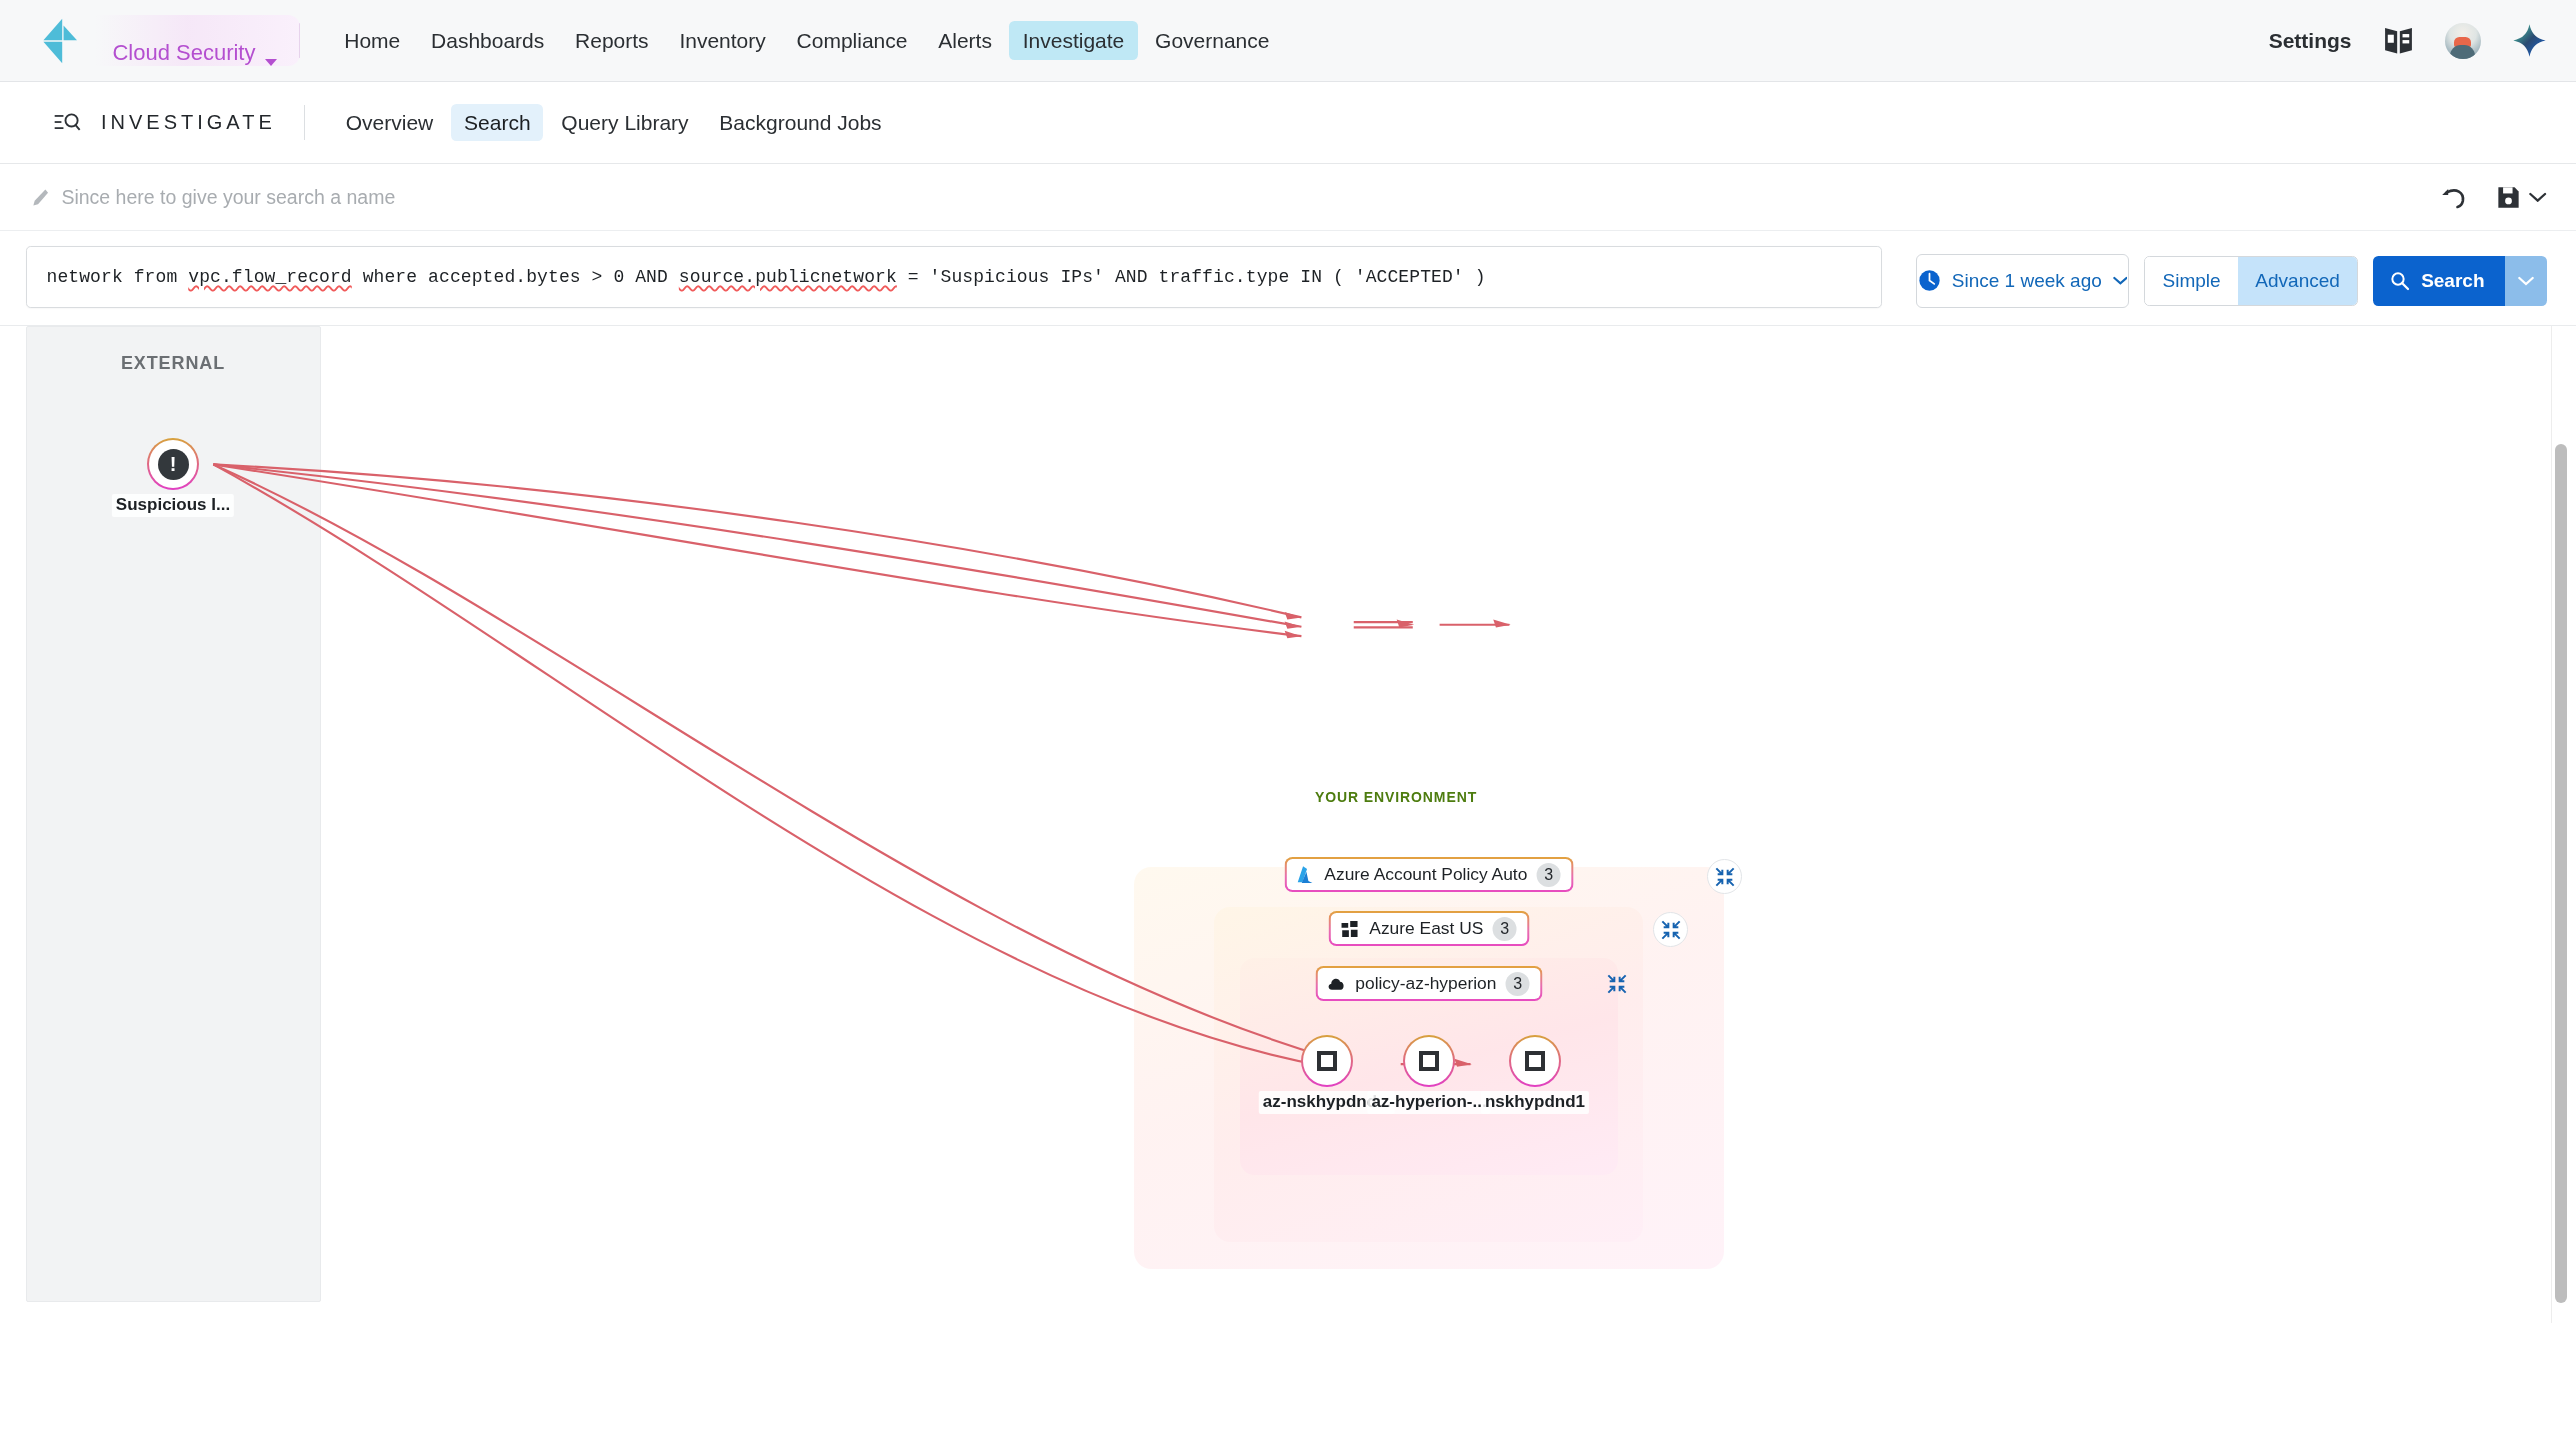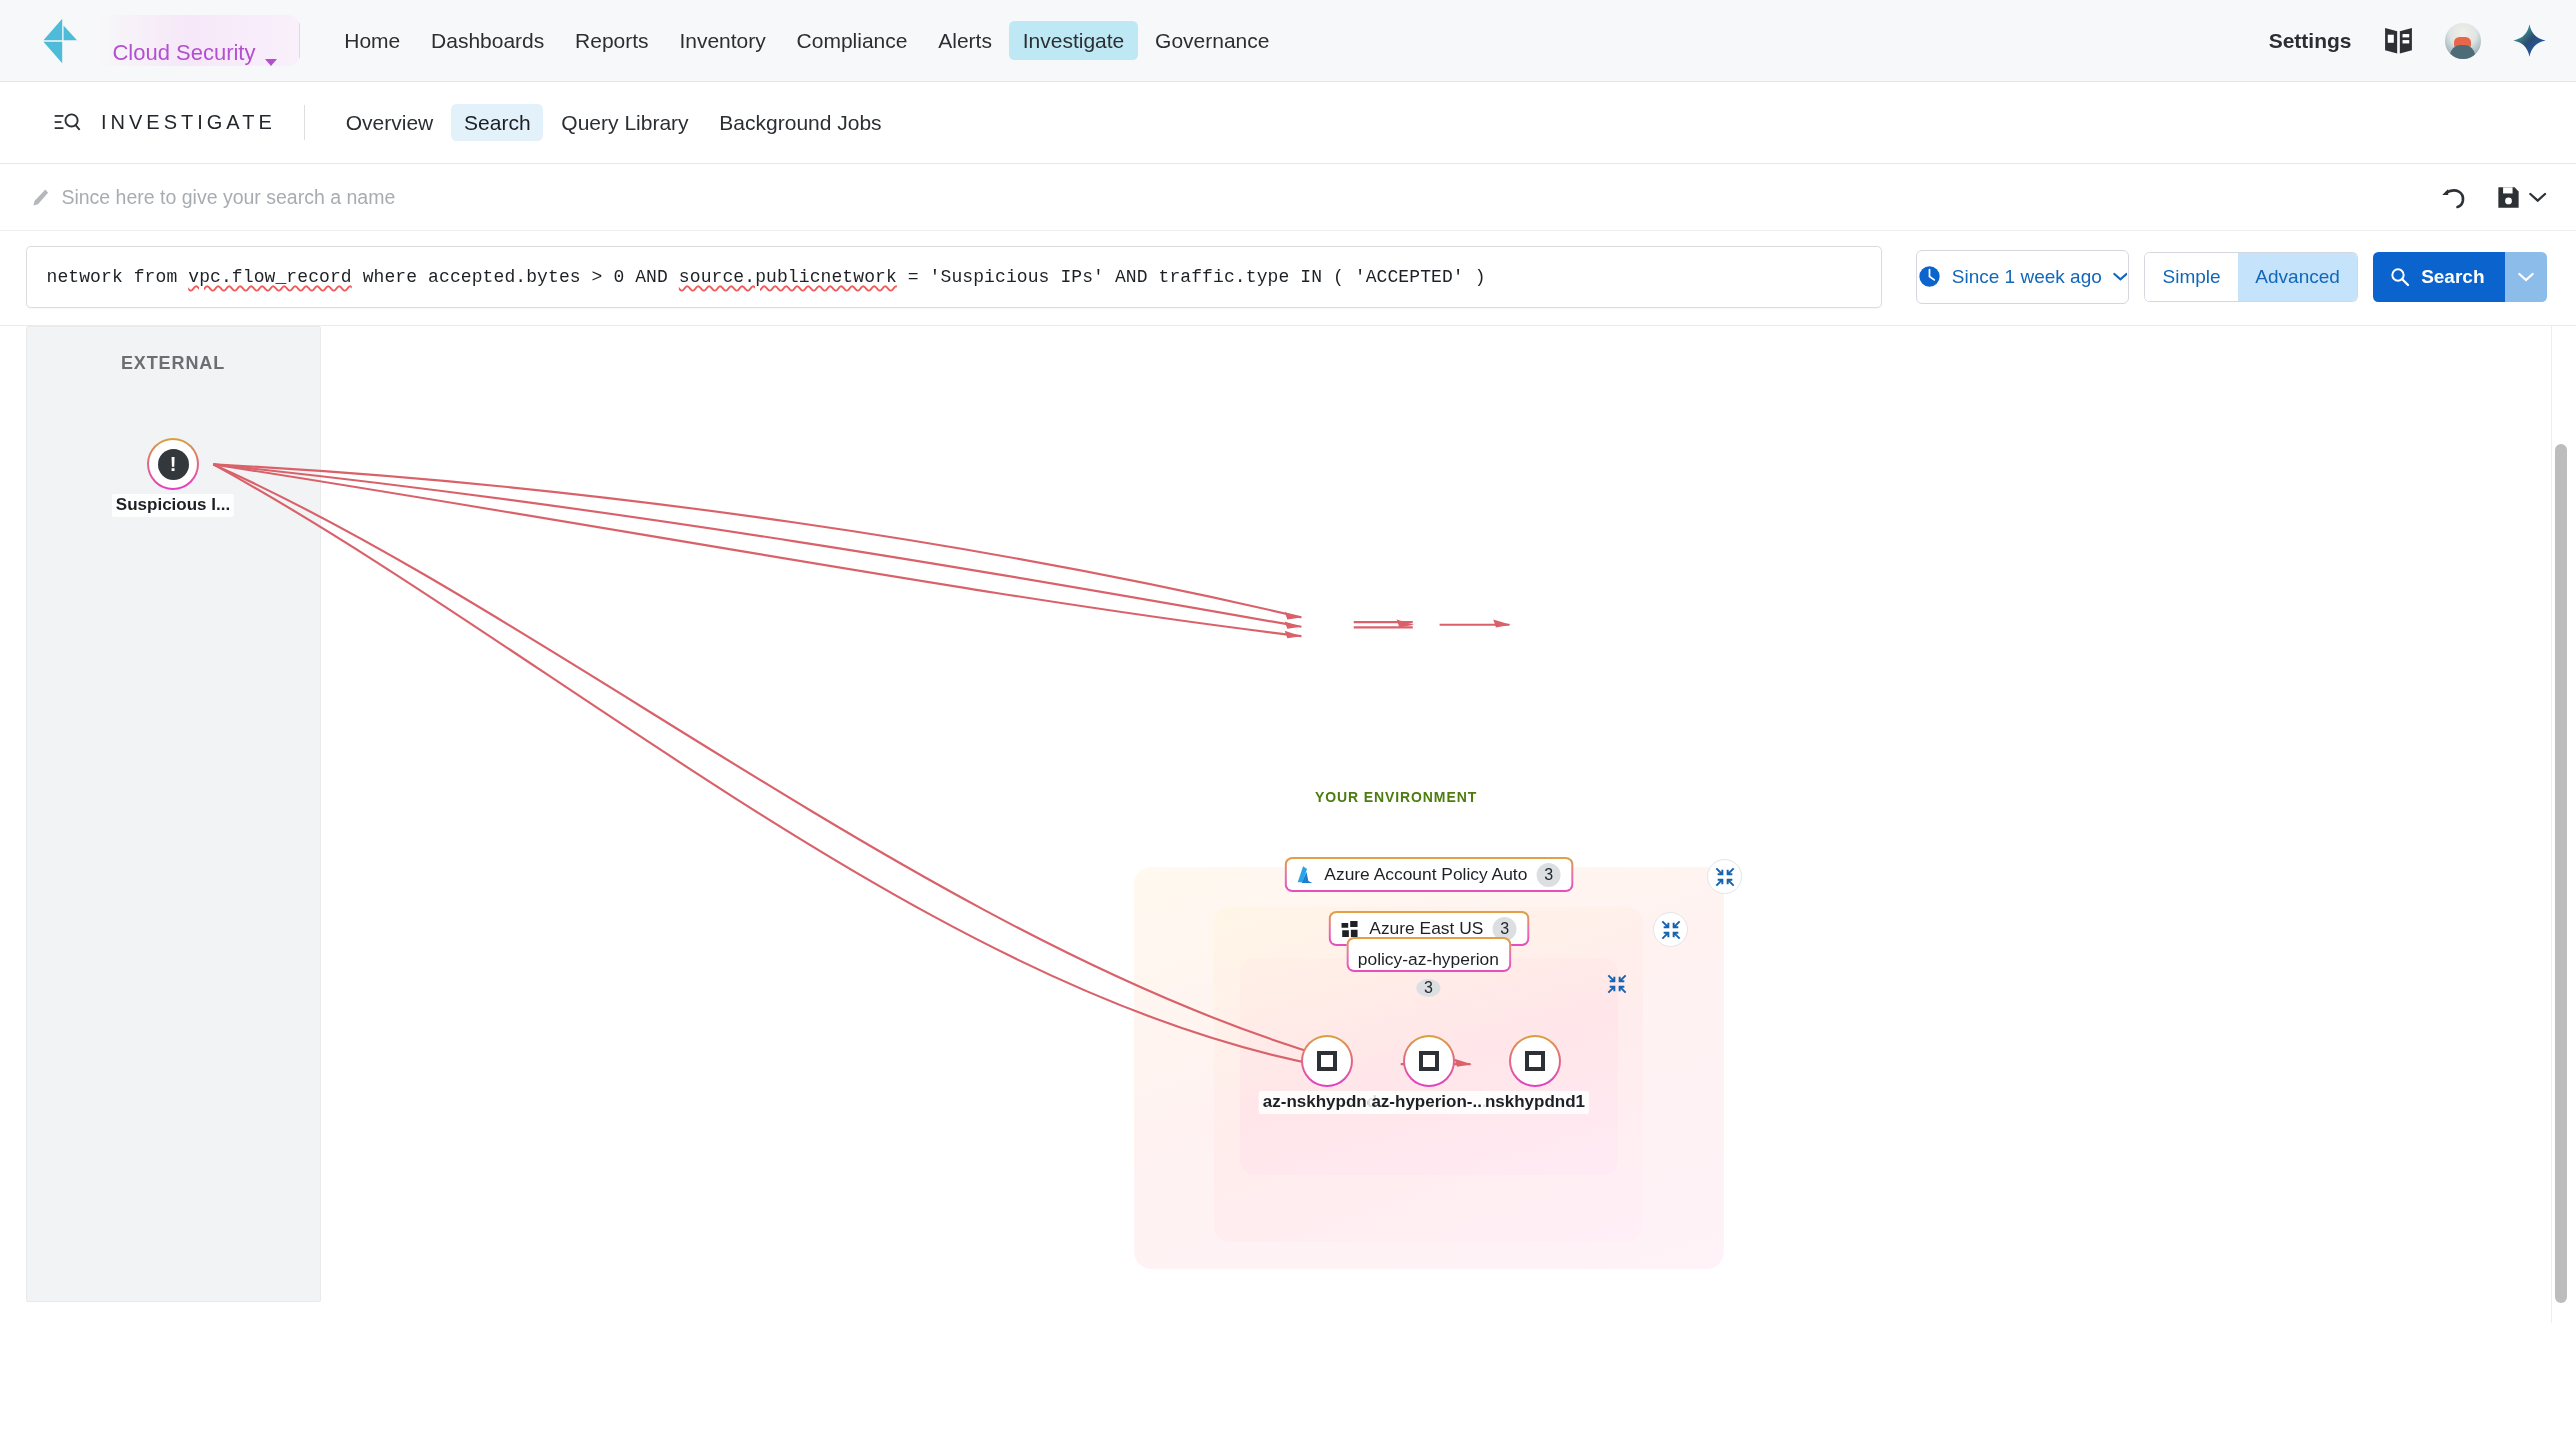--- a/index.html
+++ b/index.html
@@ -94,21 +94,21 @@
   .pen-icon { width: 17.4px; height: 19px; }
   .name-text { font-size: 19.5px; color: #a8acb0; white-space: nowrap; }
   .namerow-right { margin-left: auto; display: flex; align-items: center; gap: 29.5px; }
   .undo-icon { width: 27px; height: 24px; cursor: pointer; }
   .save-group { display: flex; align-items: center; gap: 9.4px; cursor: pointer; }
   .save-icon { width: 23px; height: 23px; }
   .chev-dark { width: 17.4px; height: 10.7px; }
 
   
   .queryrow {
-    display: flex; align-items: center; gap: 13px;
+    display: flex; align-items: flex-end; gap: 13px;
     padding: 14.8px 29.5px 17.4px 25.5px; background:#fff;
   }
   .query-input {
     flex: 1; min-width: 0; height: 62px;
     border: 0.7px solid #d9dcdf; border-radius: 4.7px; background: #fff;
     display: flex; align-items: center; padding: 0 20px;
     box-shadow: 0 0.7px 1.3px rgba(0,0,0,.03);
   }
   .query-text {
     font-family: "Liberation Mono", monospace;
@@ -454,21 +454,21 @@
   <div class="grp-pill" style="left:1429px; top:585px;">
     <svg class="region-icon" viewBox="0 0 30 30">
       <path d="M3 6 h10 v7 h-10 z" fill="#1d2125"></path>
       <path d="M16 3 h11 v9 h-11 z" fill="#1d2125"></path>
       <path d="M4 17 h10 v10 h-10 z" fill="#1d2125"></path>
       <path d="M17 16 h10 v11 h-10 z" fill="#1d2125"></path>
     </svg>
     <span class="grp-label">Azure East US</span>
     <span class="grp-count">3</span>
   </div>
-  <div class="grp-pill" style="left:1429px; top:611px;flex-direction:column;">
+  <div class="grp-pill" style="left:1429px; top:640px;">
     <svg class="vnet-icon" viewBox="0 0 28 26">
       <path d="M8 22 C2 22 1 14 7 13 C7 5 18 3 20 10 C27 10 27 22 21 22 Z" fill="#1d2125"></path>
     </svg>
     <span class="grp-label">policy-az-hyperion</span>
     <span class="grp-count">3</span>
   </div>
 
   <div class="collapse-btn" style="left:1707px; top:533px;">
     <svg class="collapse-svg" viewBox="0 0 30 30">
       <path d="M2 2 L11 11 M11 4 L11 11 L4 11" stroke="#1663b0" stroke-width="3" fill="none"></path>

